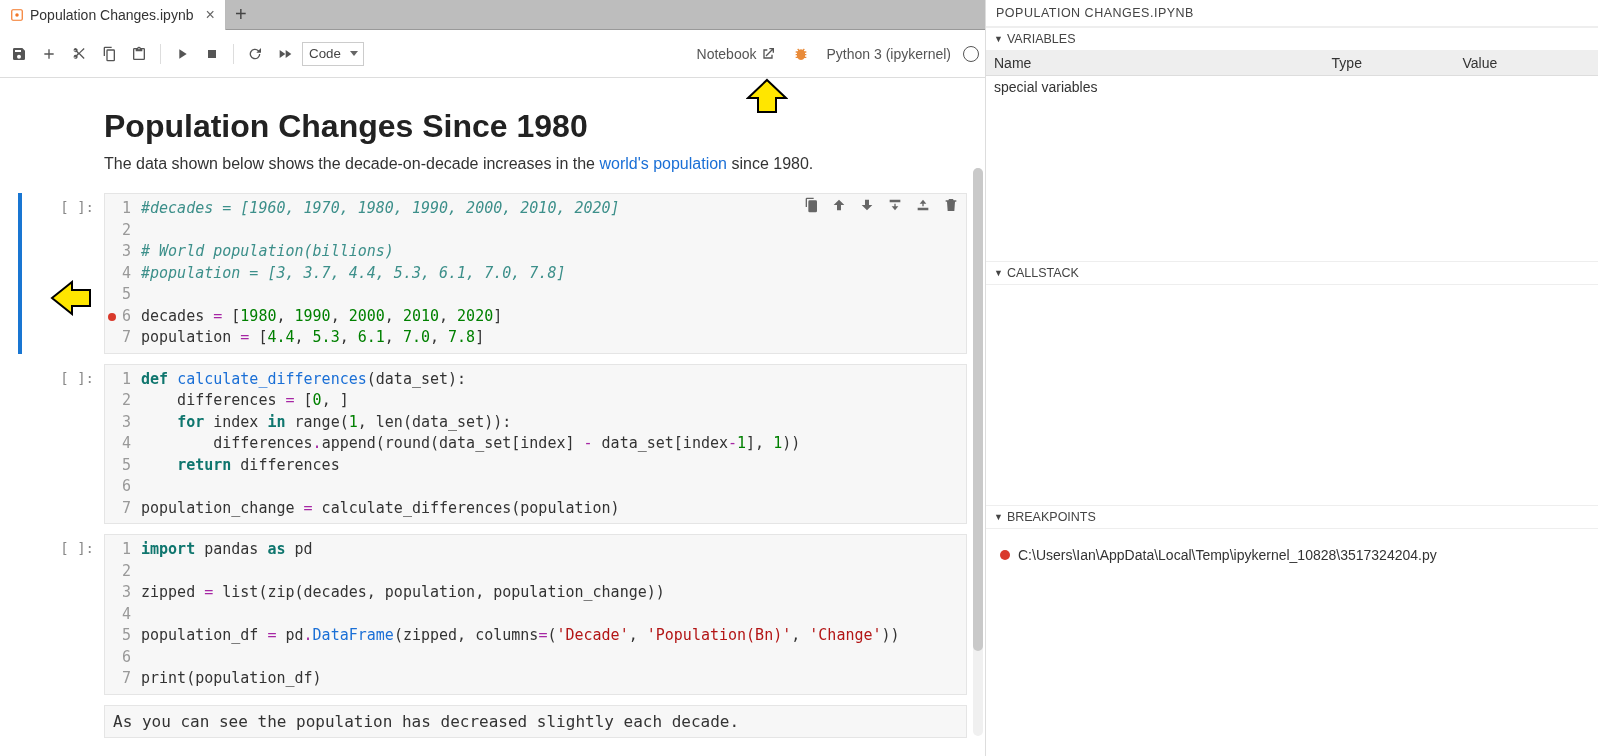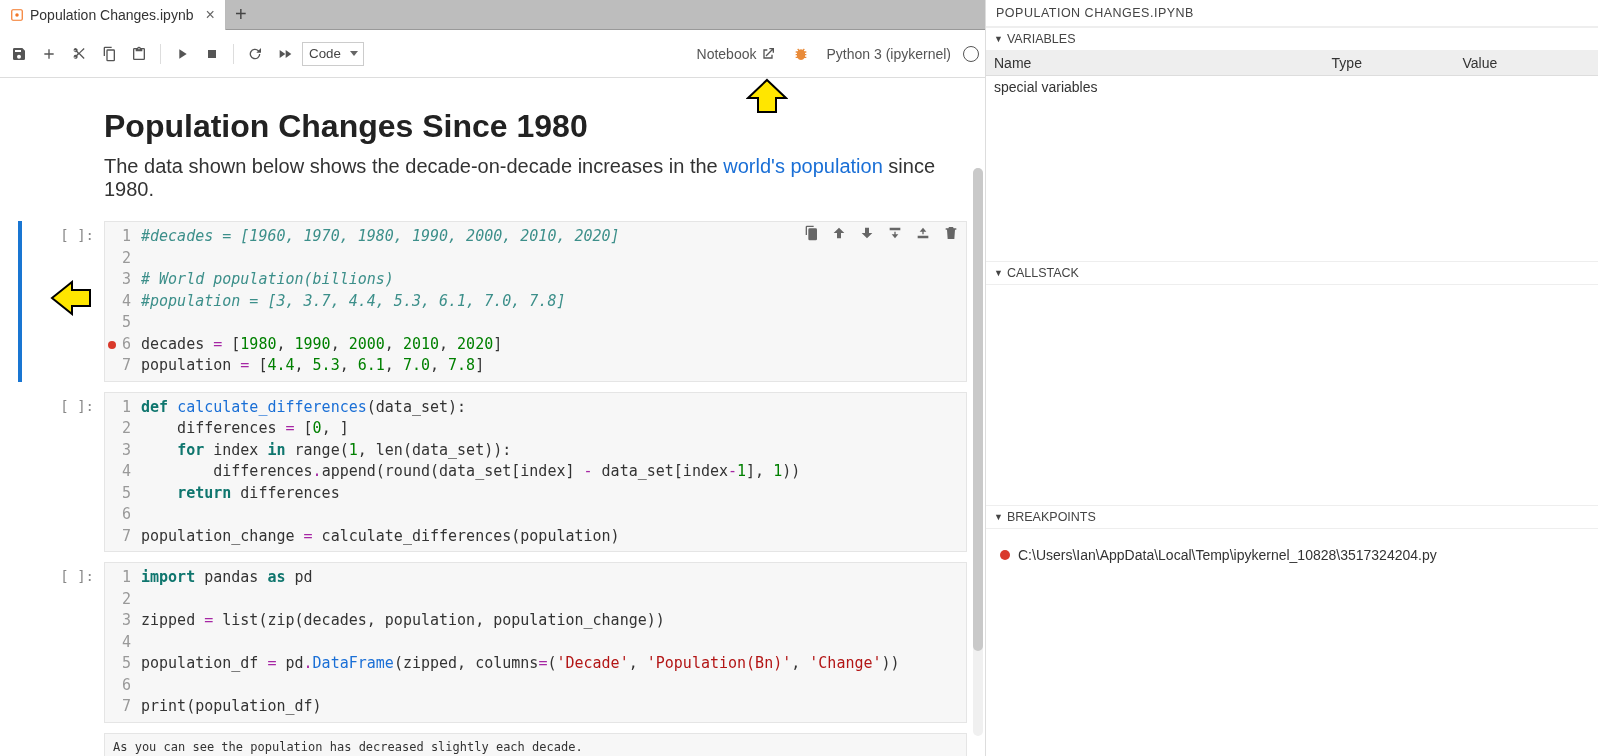--- a/index.html
+++ b/index.html
@@ -18,41 +18,41 @@
   .toolbar select { height: 24px; border:1px solid #ccc; padding:0 22px 0 6px; color:#444; background:#fff; appearance:none;}
   .toolbar .sel-wrap{position:relative;display:inline-block;}
   .toolbar .sel-wrap:after{content:"";position:absolute;right:6px;top:9px;border-left:4px solid transparent;border-right:4px solid transparent;border-top:5px solid #666;pointer-events:none;}
   .toolbar .spacer { flex:1; }
   .toolbar .nb-link { display:inline-flex; align-items:center; gap:4px; color:#555; margin-right:8px;}
   .toolbar .bug-icon svg path{fill:#e98b39;}
   .toolbar .kernel-name { color:#555; margin:0 8px;}
   .toolbar .kernel-ind { width:16px; height:16px; border:1.5px solid #555; border-radius:50%;}
   .notebook-area { flex:1; overflow-y:auto; padding: 16px 18px 30px 18px; position:relative;}
   .nb-md h1 { font-size: 32px; font-weight:600; margin: 14px 0 10px 86px; color:#222;}
-  .nb-md p { margin: 8px 0 20px 86px; font-size:20px; color:#333;}
+  .nb-md p { margin: 8px 0 20px 86px; font-size:16px; color:#333;}
   .nb-md a { color:#1a6fd6; text-decoration:none;}
   .cell { display:flex; margin: 10px 0; position:relative;}
   .cell .gutter { width: 86px; display:flex; justify-content:flex-end; padding-right:10px;}
   .cell .prompt { color:#888; font-family: Menlo, Consolas, monospace; font-size:14px; padding-top:6px;}
   .cell .code-box { flex:1; background:#f7f7f7; border:1px solid #e5e5e5; position:relative;}
   .cell.active .active-bar { position:absolute; left:0; top:0; bottom:0; width:4px; background:#1976d2;}
   .code-toolbar { position:absolute; top:2px; right:6px; display:flex; gap:10px; color:#666;}
   .code-toolbar .ci { width:18px; height:18px; display:inline-flex; align-items:center; justify-content:center; cursor:pointer;}
   .code-lines { padding: 4px 0; font-family: Menlo, Consolas, monospace; font-size:15px; line-height:21.5px;}
   .code-line { display:flex; white-space:pre;}
   .code-line .ln { width:36px; text-align:right; color:#999; padding-right:10px; position:relative; user-select:none;}
   .code-line .ln .bp-dot{position:absolute;left:3px; top:7px;width:8px;height:8px;background:#d9392b;border-radius:50%;}
   .code-line .code { flex:1;}
   .tok-com{color:#3c8f8a;font-style:italic;}
   .tok-kw{color:#0f766e;font-weight:bold;}
   .tok-num{color:#008000;}
   .tok-str{color:#b31515;}
   .tok-fn{color:#1a6fd6;}
   .tok-op{color:#a626a4;}
-  .raw-cell{background:#f7f7f7;border:1px solid #e5e5e5;padding:6px 8px;margin-left:86px;font-family:Menlo,Consolas,monospace;font-size:12px;color:#333;}
+  .raw-cell{background:#f7f7f7;border:1px solid #e5e5e5;padding:6px 8px;margin-left:86px;font-family:Menlo,Consolas,monospace;font-size:16px;color:#333;}
   .arrow { position:absolute; width:42px; height:36px;}
   .arrow svg polygon{fill:#ffe600;stroke:#000;stroke-width:2;}
   .scrollbar-stub{position:absolute;right:2px;top:90px;bottom:20px;width:10px;background:#f0f0f0;border-radius:5px;}
   .scrollbar-stub .thumb{position:absolute;left:0;right:0;top:0;height:85%;background:#c9c9c9;border-radius:5px;}
   
   .rp-title { padding:6px 10px; font-size:12.5px; letter-spacing:.5px; color:#444; text-transform:uppercase; border-bottom:1px solid #eee;}
   .rp-section-h { display:flex; align-items:center; gap:4px; padding:4px 8px; font-size:12.5px; color:#444; border-top:1px solid #eee; border-bottom:1px solid #eee; background:#fff;}
   .rp-section-h .tw{font-size:9px;}
   .rp-vars-table { width:100%; border-collapse:collapse; font-size:14px;}
   .rp-vars-table th{background:#eee;text-align:left;padding:4px 8px;font-weight:400;color:#333;border-bottom:1px solid #ddd;}

